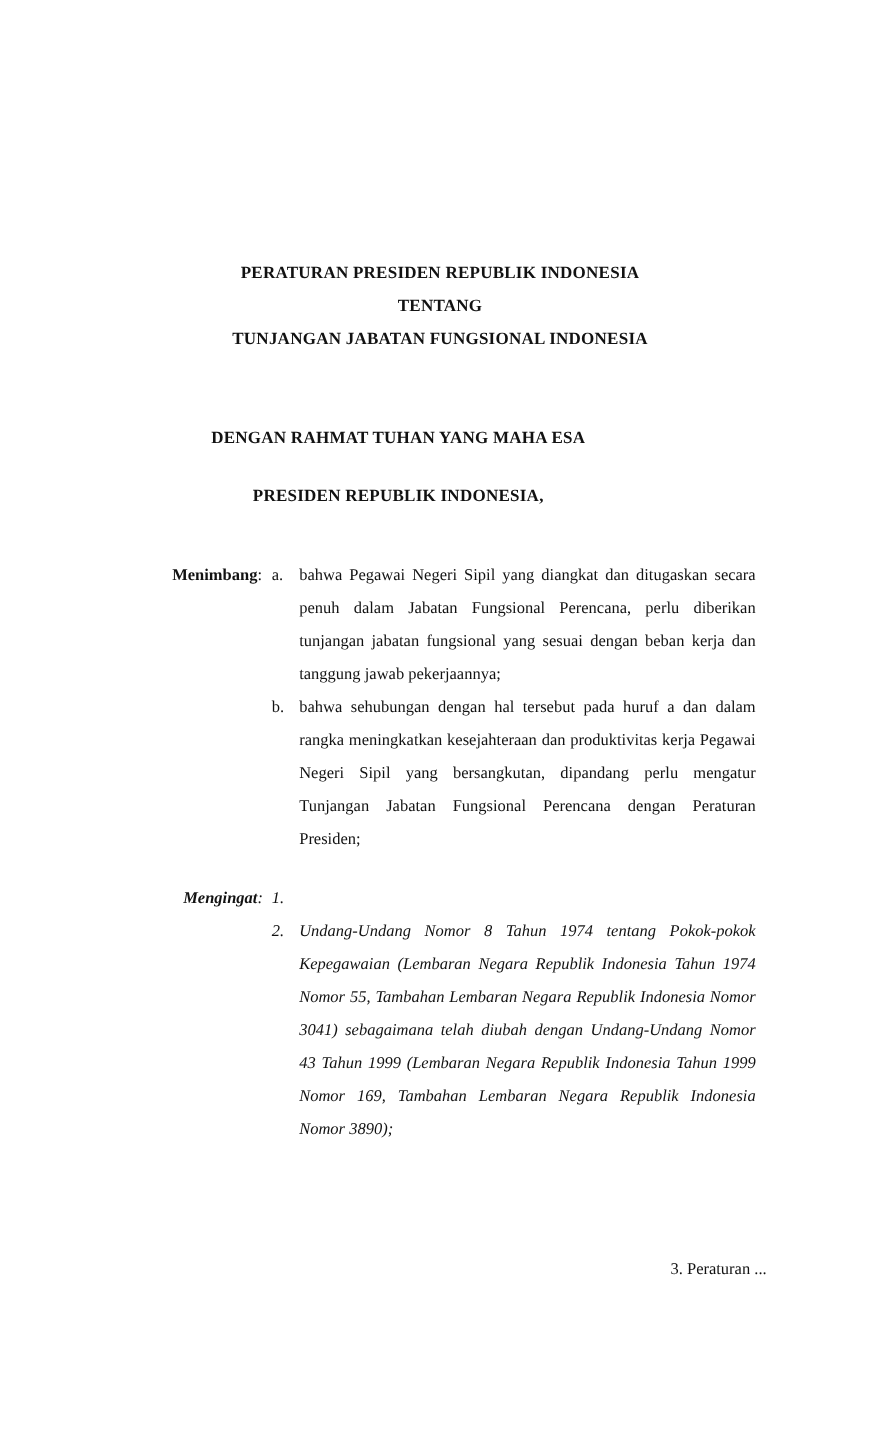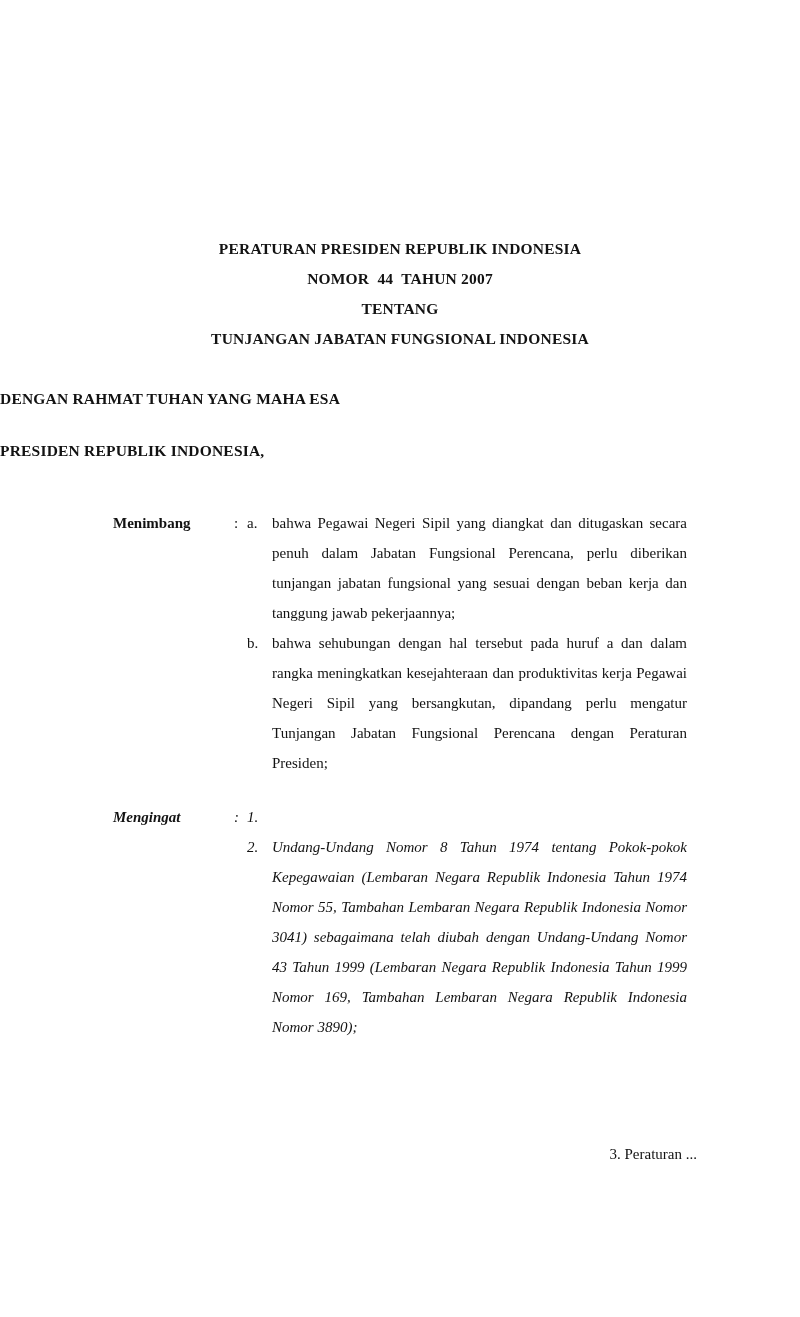--- a/index.html
+++ b/index.html
@@ -33,20 +33,21 @@
     letter-spacing: 0.2px;
     line-height: 30px;
     white-space: pre;
   }
 
   .subtitle-block {
     position: absolute;
     left: 0;
     top: 384px;
     width: 724px;
+    text-align: center;
   }
   .subtitle-line {
     font-size: 15.5px;
     font-weight: bold;
     letter-spacing: 0.2px;
     line-height: 30px;
     white-space: pre;
   }
   .subtitle-line.gap {
     margin-top: 22px;
@@ -69,20 +70,21 @@
   .clause-row {
     display: flex;
     align-items: flex-start;
   }
   .clause-label {
     width: 121px;
     flex: 0 0 121px;
     font-size: 15px;
     font-weight: bold;
     line-height: 30px;
+    text-align: right;
   }
   .clause-colon {
     width: 13px;
     flex: 0 0 13px;
     font-size: 15px;
     line-height: 30px;
   }
   .clause-marker {
     width: 25px;
     flex: 0 0 25px;
@@ -117,21 +119,20 @@
     line-height: 24px;
   }
 </style>
 </head>
 <body>
 
 <div class="page">
 
   <div class="title-block">
     <div class="title-line">PERATURAN PRESIDEN REPUBLIK INDONESIA</div>
-    <div class="title-line">NOMOR  44  TAHUN 2007</div>
     <div class="title-line">TENTANG</div>
     <div class="title-line">TUNJANGAN JABATAN FUNGSIONAL INDONESIA</div>
   </div>
 
   <div class="subtitle-block">
     <div class="subtitle-line">DENGAN RAHMAT TUHAN YANG MAHA ESA</div>
     <div class="subtitle-line gap">PRESIDEN REPUBLIK INDONESIA,</div>
   </div>
 
   <div class="clauses">

